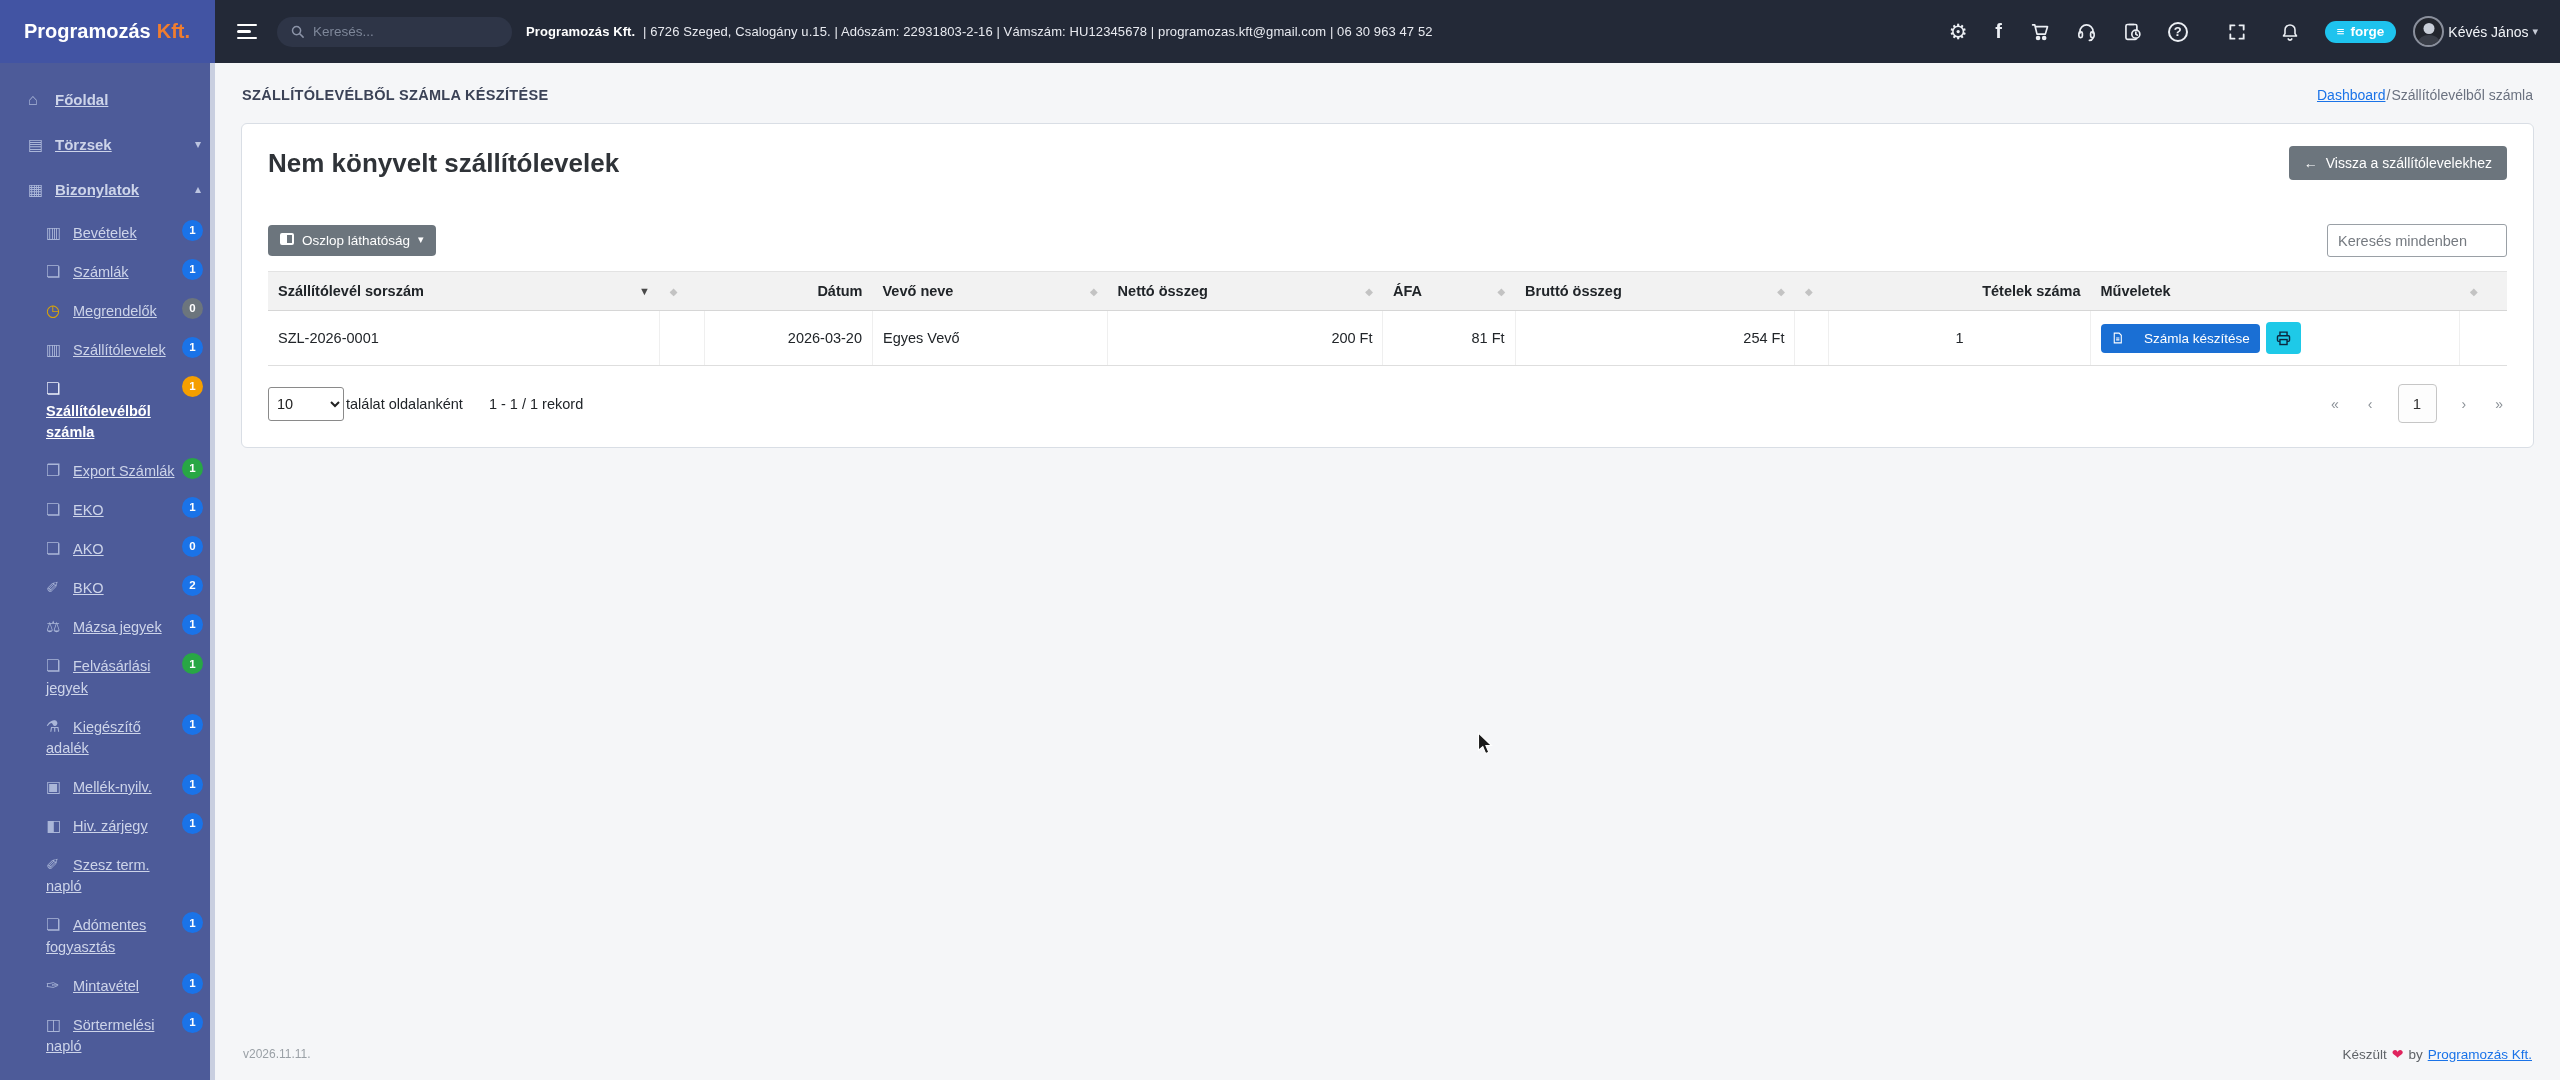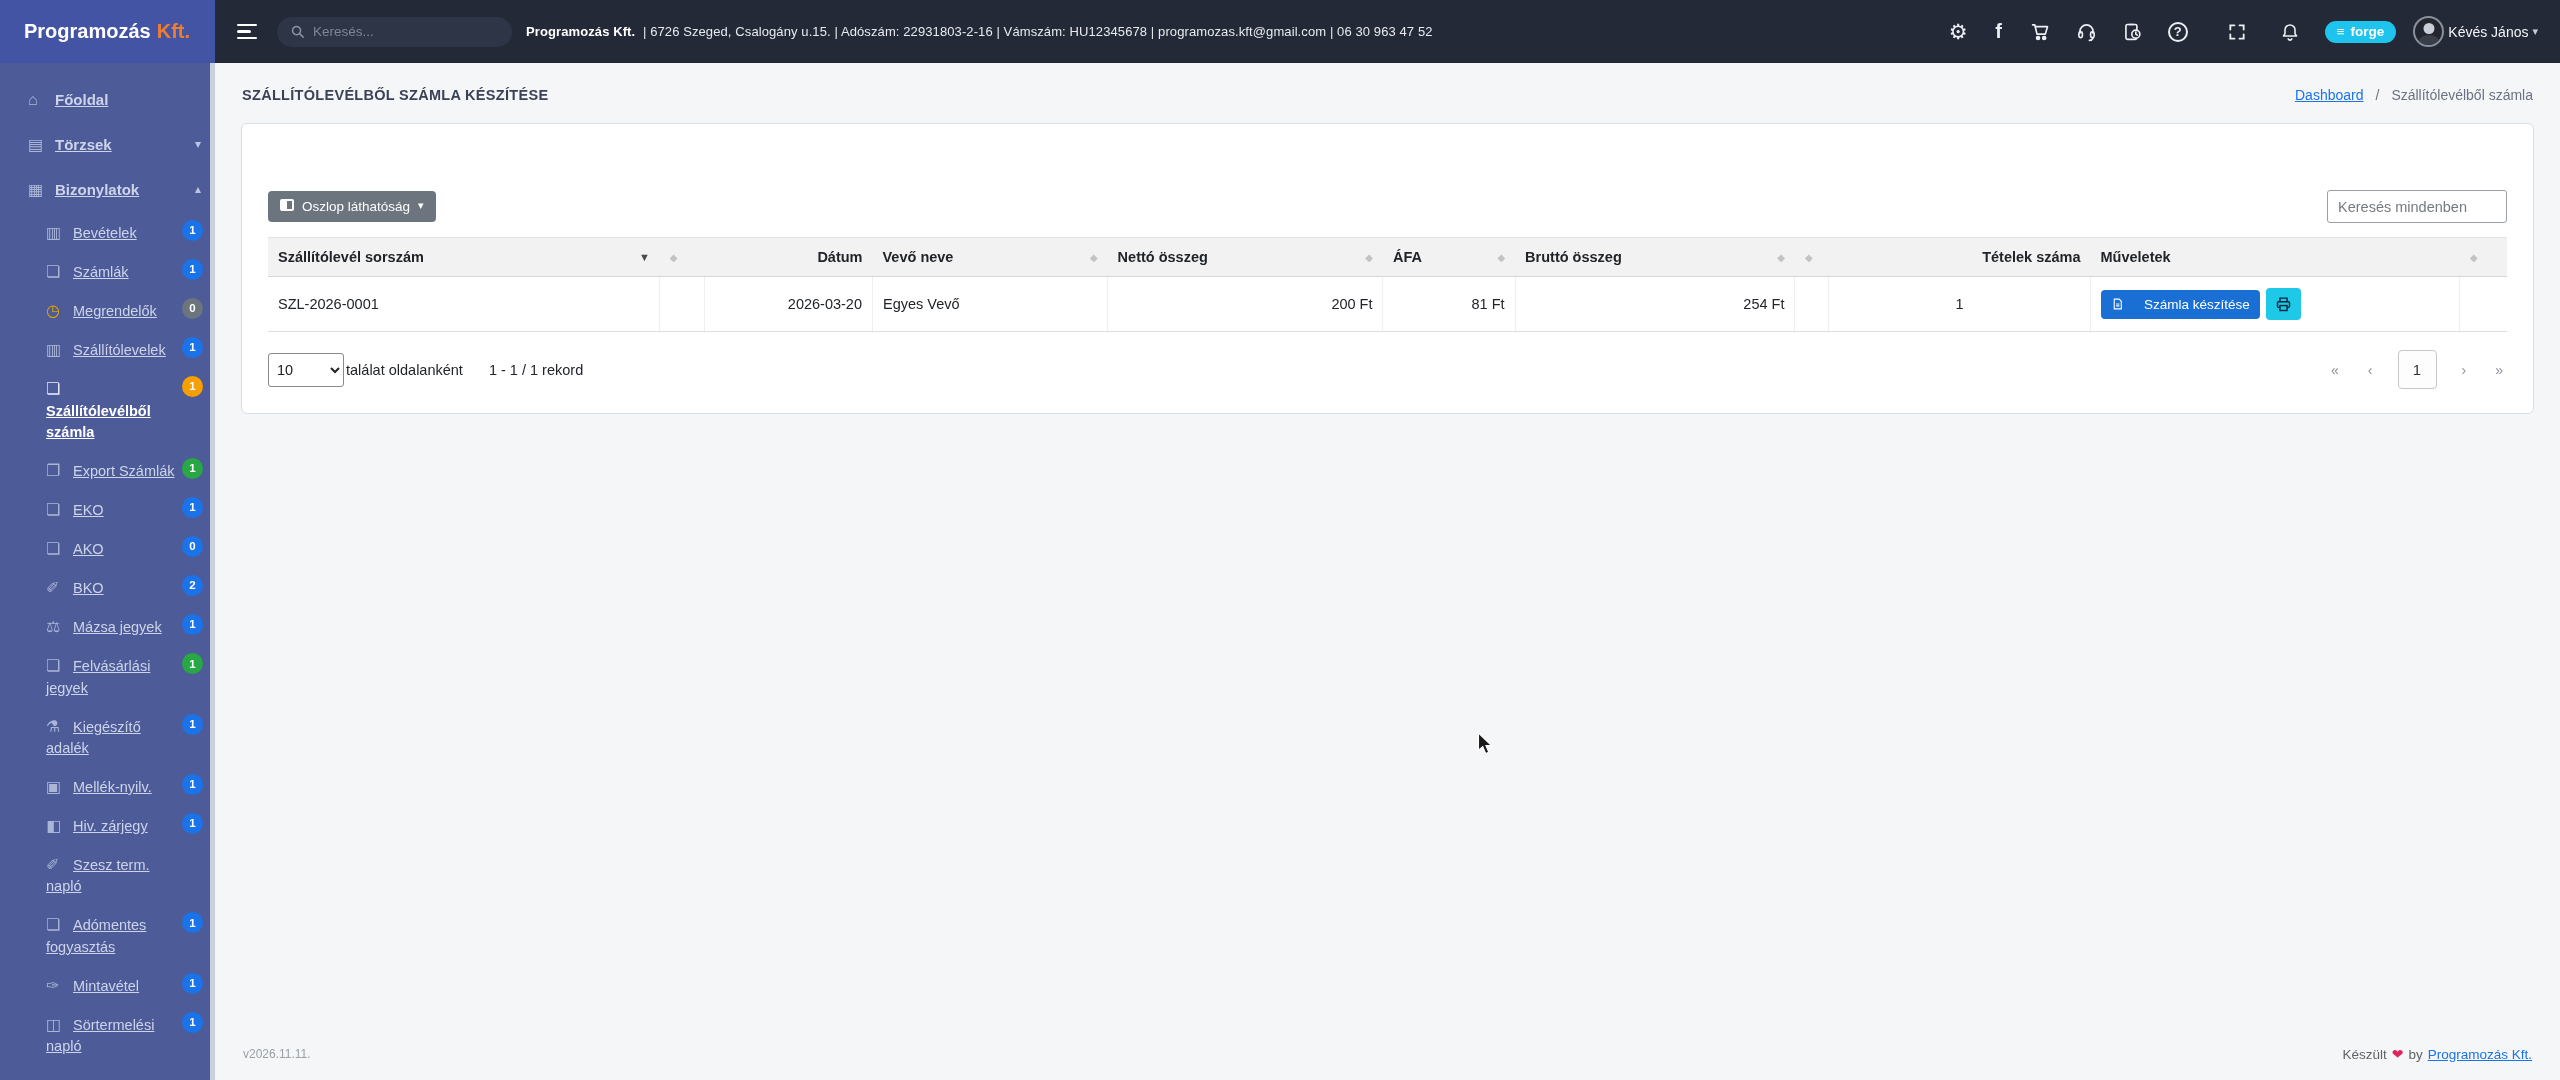--- a/index.html
+++ b/index.html
@@ -43,21 +43,21 @@
   .avatar::before { content:""; position:absolute; top:5px; left:50%; transform:translateX(-50%); width:11px; height:11px; border-radius:50%; background:#c9ced8; }
   .avatar::after { content:""; position:absolute; top:17px; left:50%; transform:translateX(-50%); width:21px; height:14px; border-radius:50% 50% 0 0; background:#3a3e48; }
   .user-box { display:flex; align-items:center; gap:4px; cursor:pointer; margin-left:-8px; }
   .user-name { font-size:14px; color:#f2f4f8; }
   .user-chevron { font-size:11px; color:#c6cbd6; }
 
   
   .content { flex:1; display:flex; flex-direction:column; background:#f5f6f8; overflow:hidden; }
   .page-head { display:flex; justify-content:space-between; align-items:center; padding:24px 27px 20px; }
   .page-title { font-size:14.5px; font-weight:700; color:#3b4256; letter-spacing:.3px; }
-  .breadcrumb { font-size:14px; color:#6b7280; display:flex; gap:12px; align-items:center; }
+  .breadcrumb { font-size:14px; color:#6b7280; display:flex; gap:1px; align-items:center; }
   .breadcrumb a { color:#1a73e8; text-decoration:underline; cursor:pointer; }
 
   .card { margin:0 26px; background:#fff; border:1px solid #d9dee5; border-radius:6px; padding:22px 26px 24px; }
   .card-head { display:flex; justify-content:space-between; align-items:center; }
   .card-title { font-size:26px; font-weight:600; color:#2f3338; }
   .btn-back { background:#6c757d; color:#fff; border:none; border-radius:4px; padding:9px 15px; font-size:14px; font-family:inherit; display:flex; align-items:center; gap:8px; cursor:pointer; }
   .toolbar { margin-top:44px; display:flex; justify-content:space-between; align-items:center; }
   .btn-colvis { background:#6c757d; color:#fff; border:none; border-radius:4px; padding:8px 12px; font-size:13.5px; font-family:inherit; display:flex; align-items:flex-start; gap:8px; cursor:pointer; }
   .colvis-icon { width:14px; height:12px; border:2px solid #fff; border-radius:2px; position:relative; }
   .colvis-icon::after { content:""; position:absolute; left:0; top:0; bottom:0; width:45%; background:#fff; }
@@ -295,20 +295,27 @@
     <div class="page-head">
       <div class="page-title">SZÁLLÍTÓLEVÉLBŐL SZÁMLA KÉSZÍTÉSE</div>
       <div class="breadcrumb">
         <a>Dashboard</a>
         <span>/</span>
         <span>Szállítólevélből számla</span>
       </div>
     </div>
 
     <section class="card">
+      <div class="card-head">
+        <h2 class="card-title">Nem könyvelt szállítólevelek</h2>
+        <button class="btn-back">
+          <span>←</span>
+          <span>Vissza a szállítólevelekhez</span>
+        </button>
+      </div>
 
       <div class="toolbar">
         <button class="btn-colvis">
           <span class="colvis-icon"></span>
           <span>Oszlop láthatóság</span>
           <span class="caret">▾</span>
         </button>
         <input class="tbl-search" type="text" placeholder="Keresés mindenben" style="">
       </div>
 

